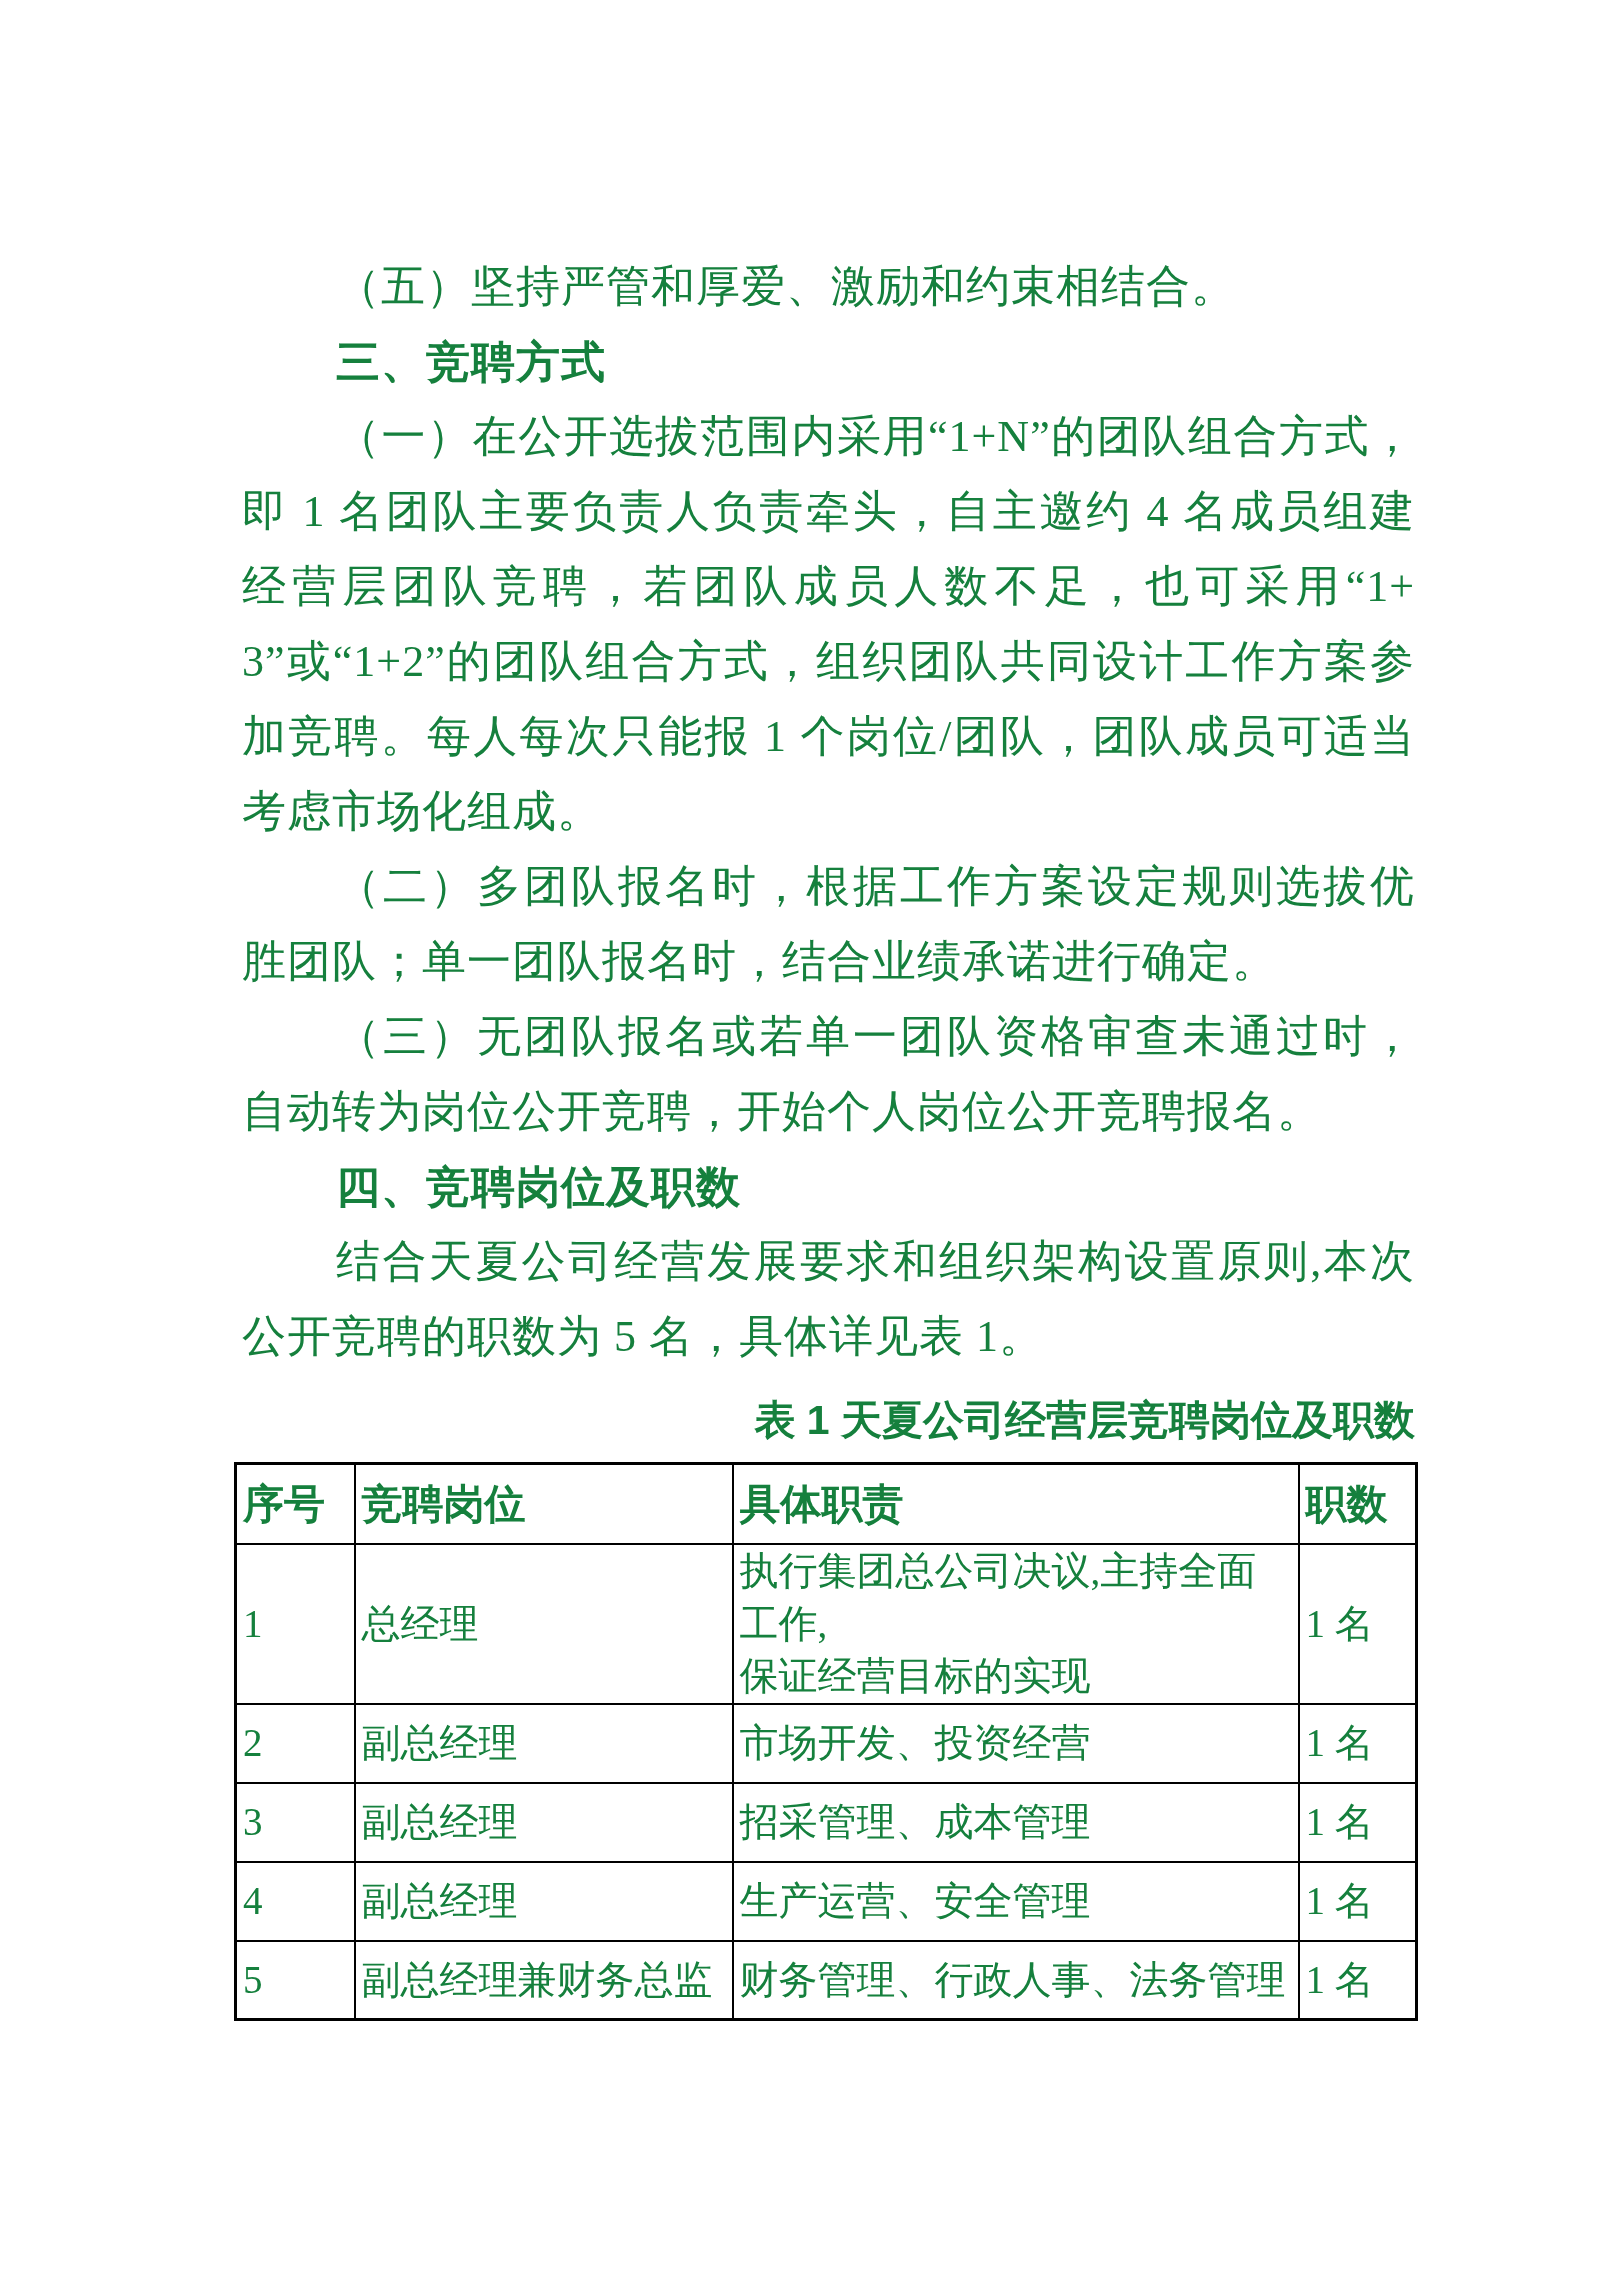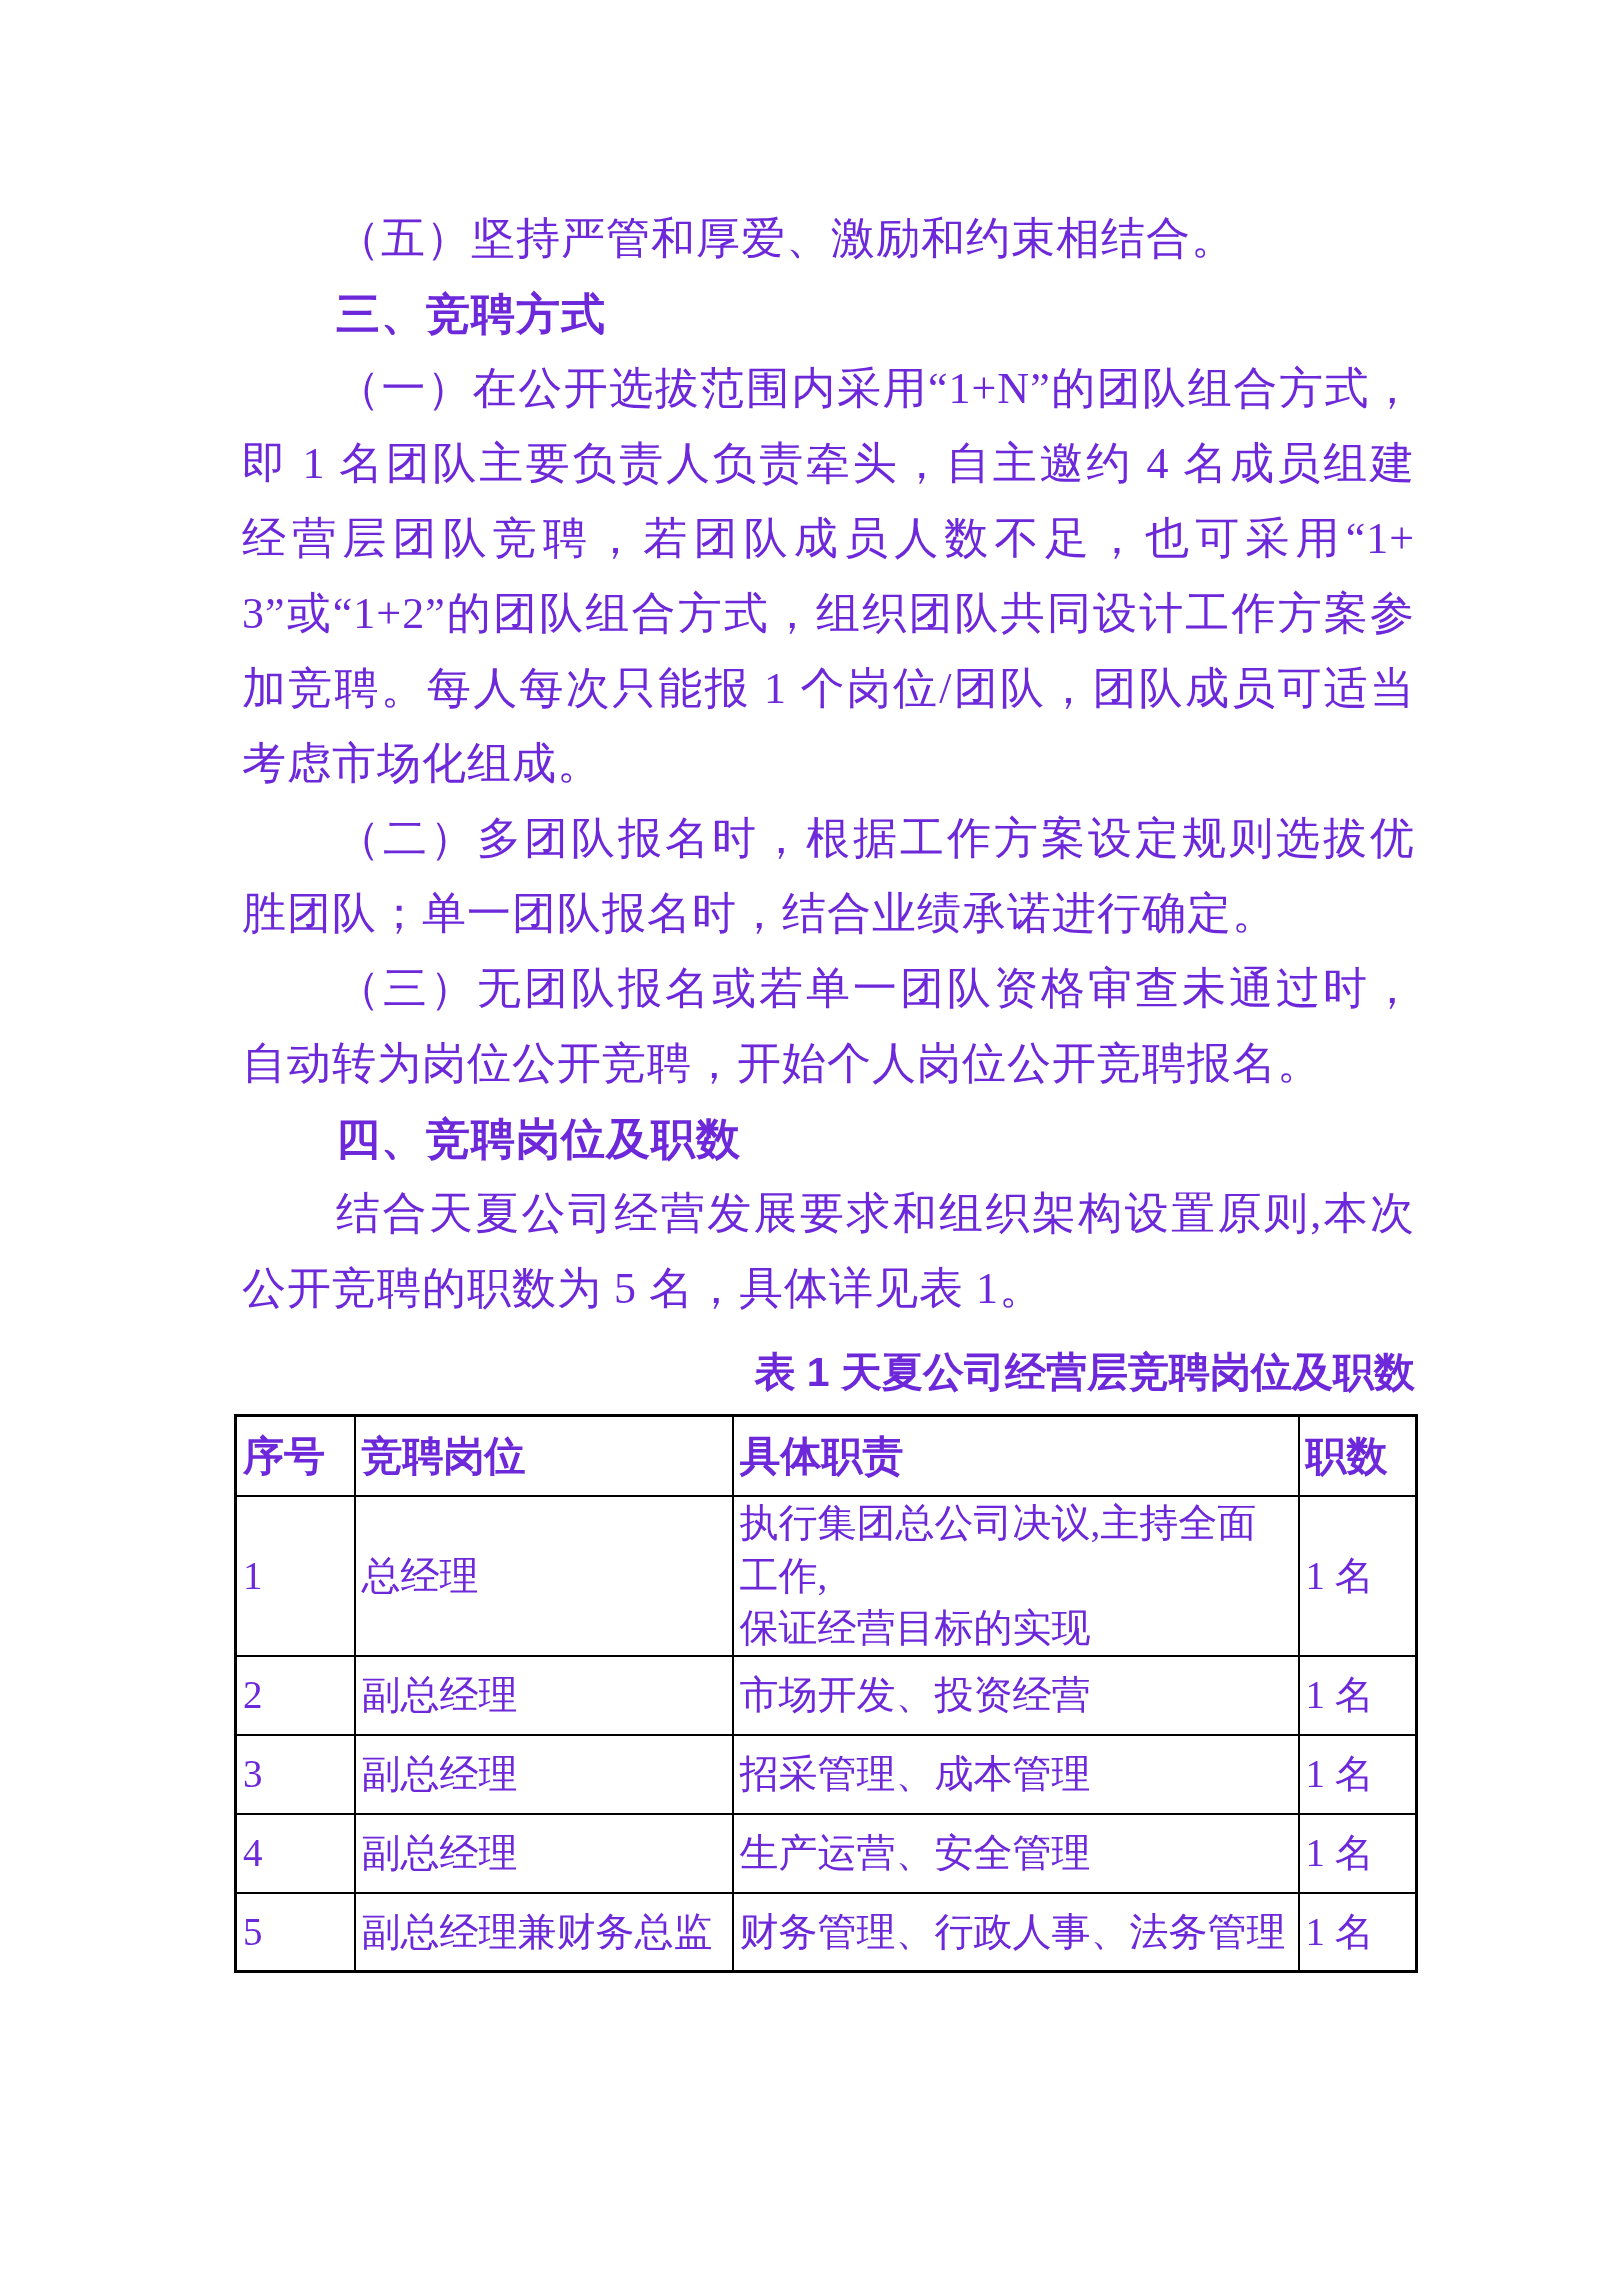--- a/index.html
+++ b/index.html
@@ -1,23 +1,24 @@
 <!DOCTYPE html>
 <html><head>
 <meta charset="utf-8">
 <style>
   html, body { margin: 0; padding: 0; background: #ffffff; }
   .page {
     position: relative;
     width: 1621px;
     height: 2003px;
     background: #ffffff;
-    color: #6d28d9;
+    color: #15803d;
     font-family: "Liberation Serif", "DejaVu Serif", serif;
     overflow: hidden;
+    margin-top: 48px;
   }
   .content {
     position: absolute;
     left: 242px;
     top: 201px;
     width: 1173px;
   }
   .para {
     margin: 0;
     font-size: 44px;

